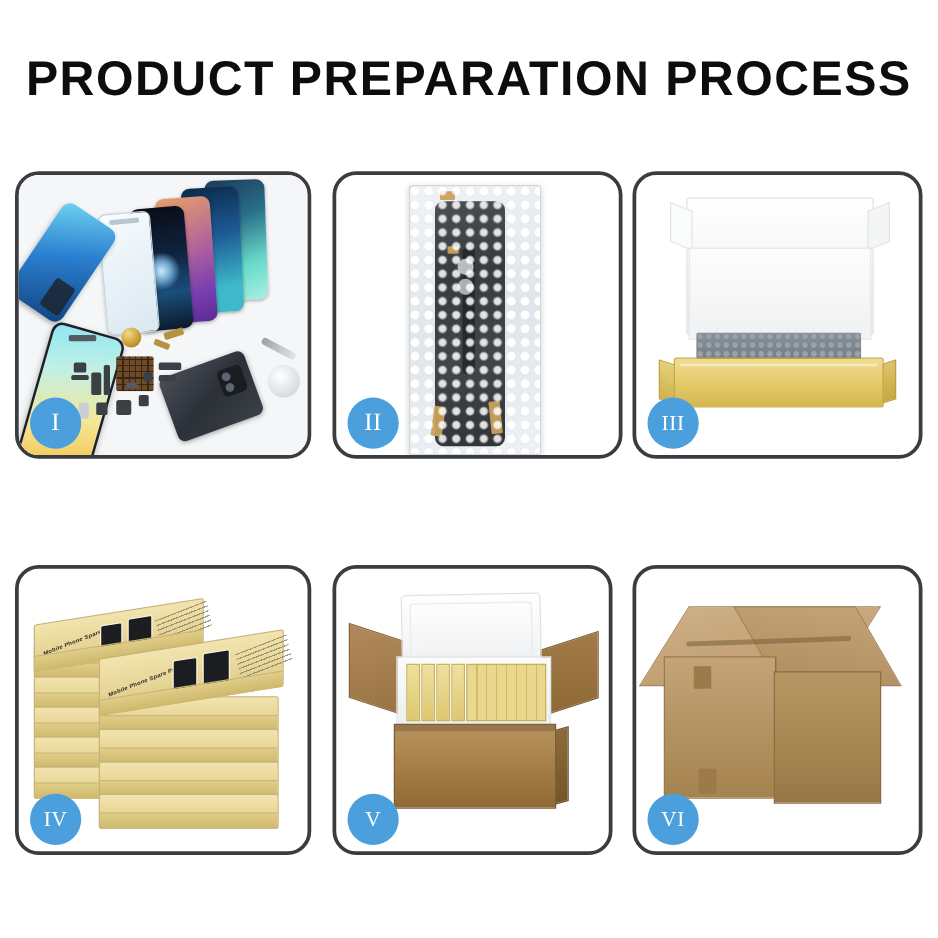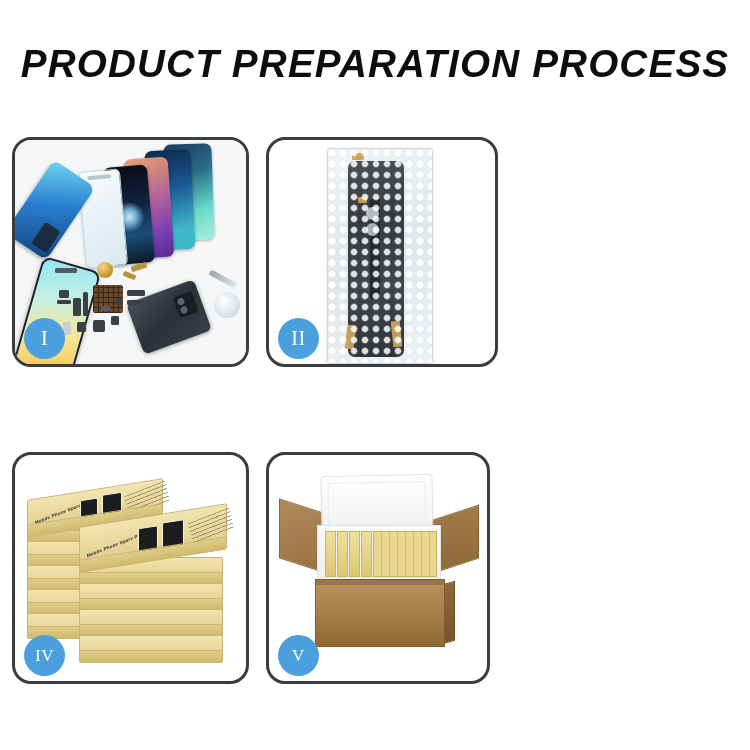--- a/index.html
+++ b/index.html
@@ -5,21 +5,21 @@
   html, body {
     margin: 0; padding: 0;
     width: 750px; height: 750px;
     background: #ffffff;
     font-family: "Liberation Sans", sans-serif;
     overflow: hidden;
   }
   #root { position: relative; width: 750px; height: 750px; background: #fff; }
 
   
-  .header { position: absolute; left: 0; top: 0; width: 750px; text-align: center; font-style: italic; }
+  .header { position: absolute; left: 0; top: 0; width: 750px; text-align: center; }
   .title {
     font-size: 39px; font-weight: bold; color: #0d0d0d;
     letter-spacing: 1.2px; line-height: 1;
     margin-top: 44px; transform: scaleX(0.99);
     white-space: nowrap;
   }
   .subtitle {
     font-size: 15.5px; color: #111; margin-top: 13px;
     letter-spacing: .1px; white-space: nowrap;
   }
@@ -370,20 +370,31 @@
           <div class="bw-tape" style="left:24px;top:4px;width:12px;height:7px;" data-interactable="false"></div>
           <div class="bw-tape" style="left:30px;top:48px;width:9px;height:6px;" data-interactable="false"></div>
           <div class="bw-tape" style="left:18px;top:176px;width:9px;height:24px;transform:rotate(8deg);" data-interactable="false"></div>
           <div class="bw-tape" style="left:64px;top:172px;width:9px;height:26px;transform:rotate(-6deg);" data-interactable="false"></div>
           <div class="bw-sheen" data-interactable="false"></div>
         </div>
       </div>
       <div class="badge" data-interactable="false">II</div>
     </div>
 
+    <div class="panel" id="p3" data-interactable="true">
+      <div class="inner" data-interactable="false">
+        <div class="bx3-lid" data-interactable="false"></div>
+        <div class="bx3-foam" data-interactable="false"></div>
+        <div class="bx3-bub" data-interactable="false"></div>
+        <div class="bx3-trayL" data-interactable="false"></div>
+        <div class="bx3-trayR" data-interactable="false"></div>
+        <div class="bx3-tray" data-interactable="false"></div>
+      </div>
+      <div class="badge small" data-interactable="false">III</div>
+    </div>
 
     <div class="panel" id="p4" data-interactable="true">
       <div class="inner" data-interactable="false">
         <div class="stack" data-interactable="false">
 
           <div class="sbox" style="left:6px;  top:46px;  width:124px; height:24px;" data-interactable="false">
               <div class="side"></div>
             </div>
           <div class="sbox" style="left:6px;  top:70px;  width:124px; height:24px;" data-interactable="false">
               <div class="side"></div>
@@ -442,15 +453,27 @@
         <div class="v-yel" style="left:68px;" data-interactable="false"></div>
         <div class="v-yel" style="left:80px;" data-interactable="false"></div>
         <div class="v-yel" style="left:92px;" data-interactable="false"></div>
         <div class="v-yelblock" data-interactable="false"></div>
         <div class="v-bodyR" data-interactable="false"></div>
         <div class="v-body" data-interactable="false"></div>
       </div>
       <div class="badge small" data-interactable="false">V</div>
     </div>
 
+    <div class="panel" id="p6" data-interactable="true">
+      <div class="inner" data-interactable="false">
+        <div class="c-top" data-interactable="false"></div>
+        <div class="c-top2" data-interactable="false"></div>
+        <div class="c-seam" data-interactable="false"></div>
+        <div class="c-left" data-interactable="false"></div>
+        <div class="c-right" data-interactable="false"></div>
+        <div class="c-tape" style="left:46px; top:78px; width:14px; height:18px;" data-interactable="false"></div>
+        <div class="c-tape" style="left:50px; top:160px; width:14px; height:20px;" data-interactable="false"></div>
+      </div>
+      <div class="badge small" data-interactable="false">VI</div>
+    </div>
 
   </div>
 </div>
 
 </body></html>

